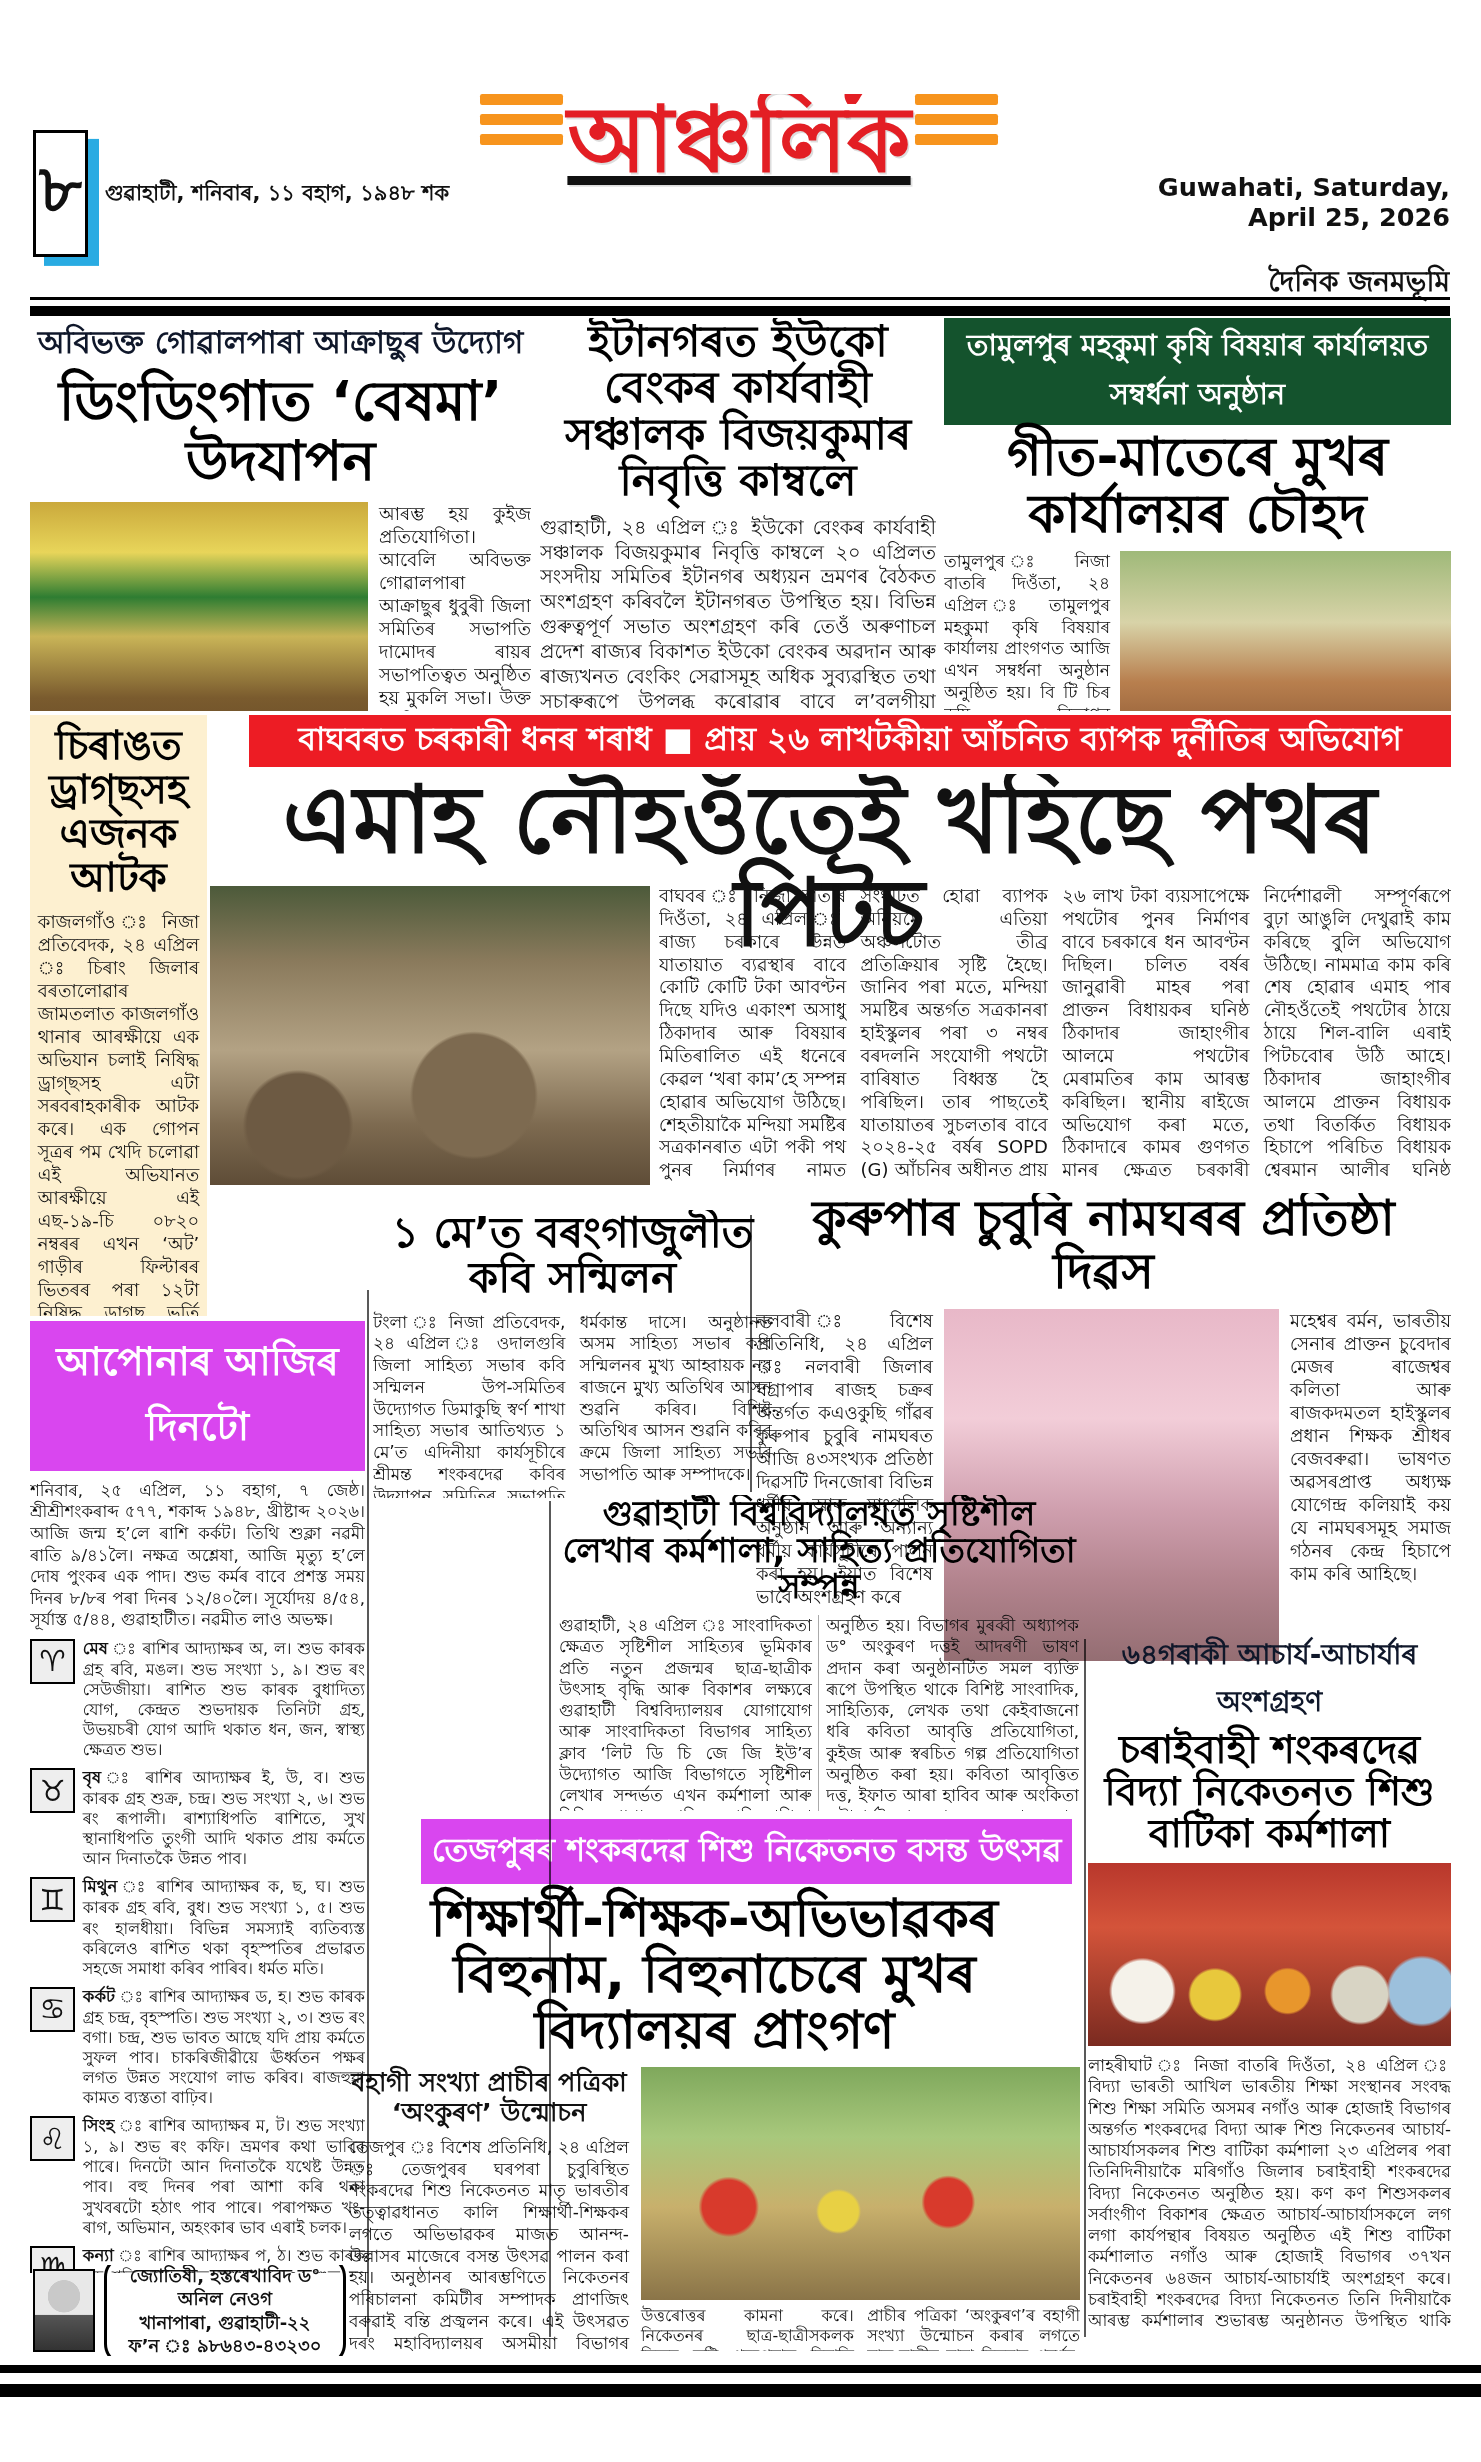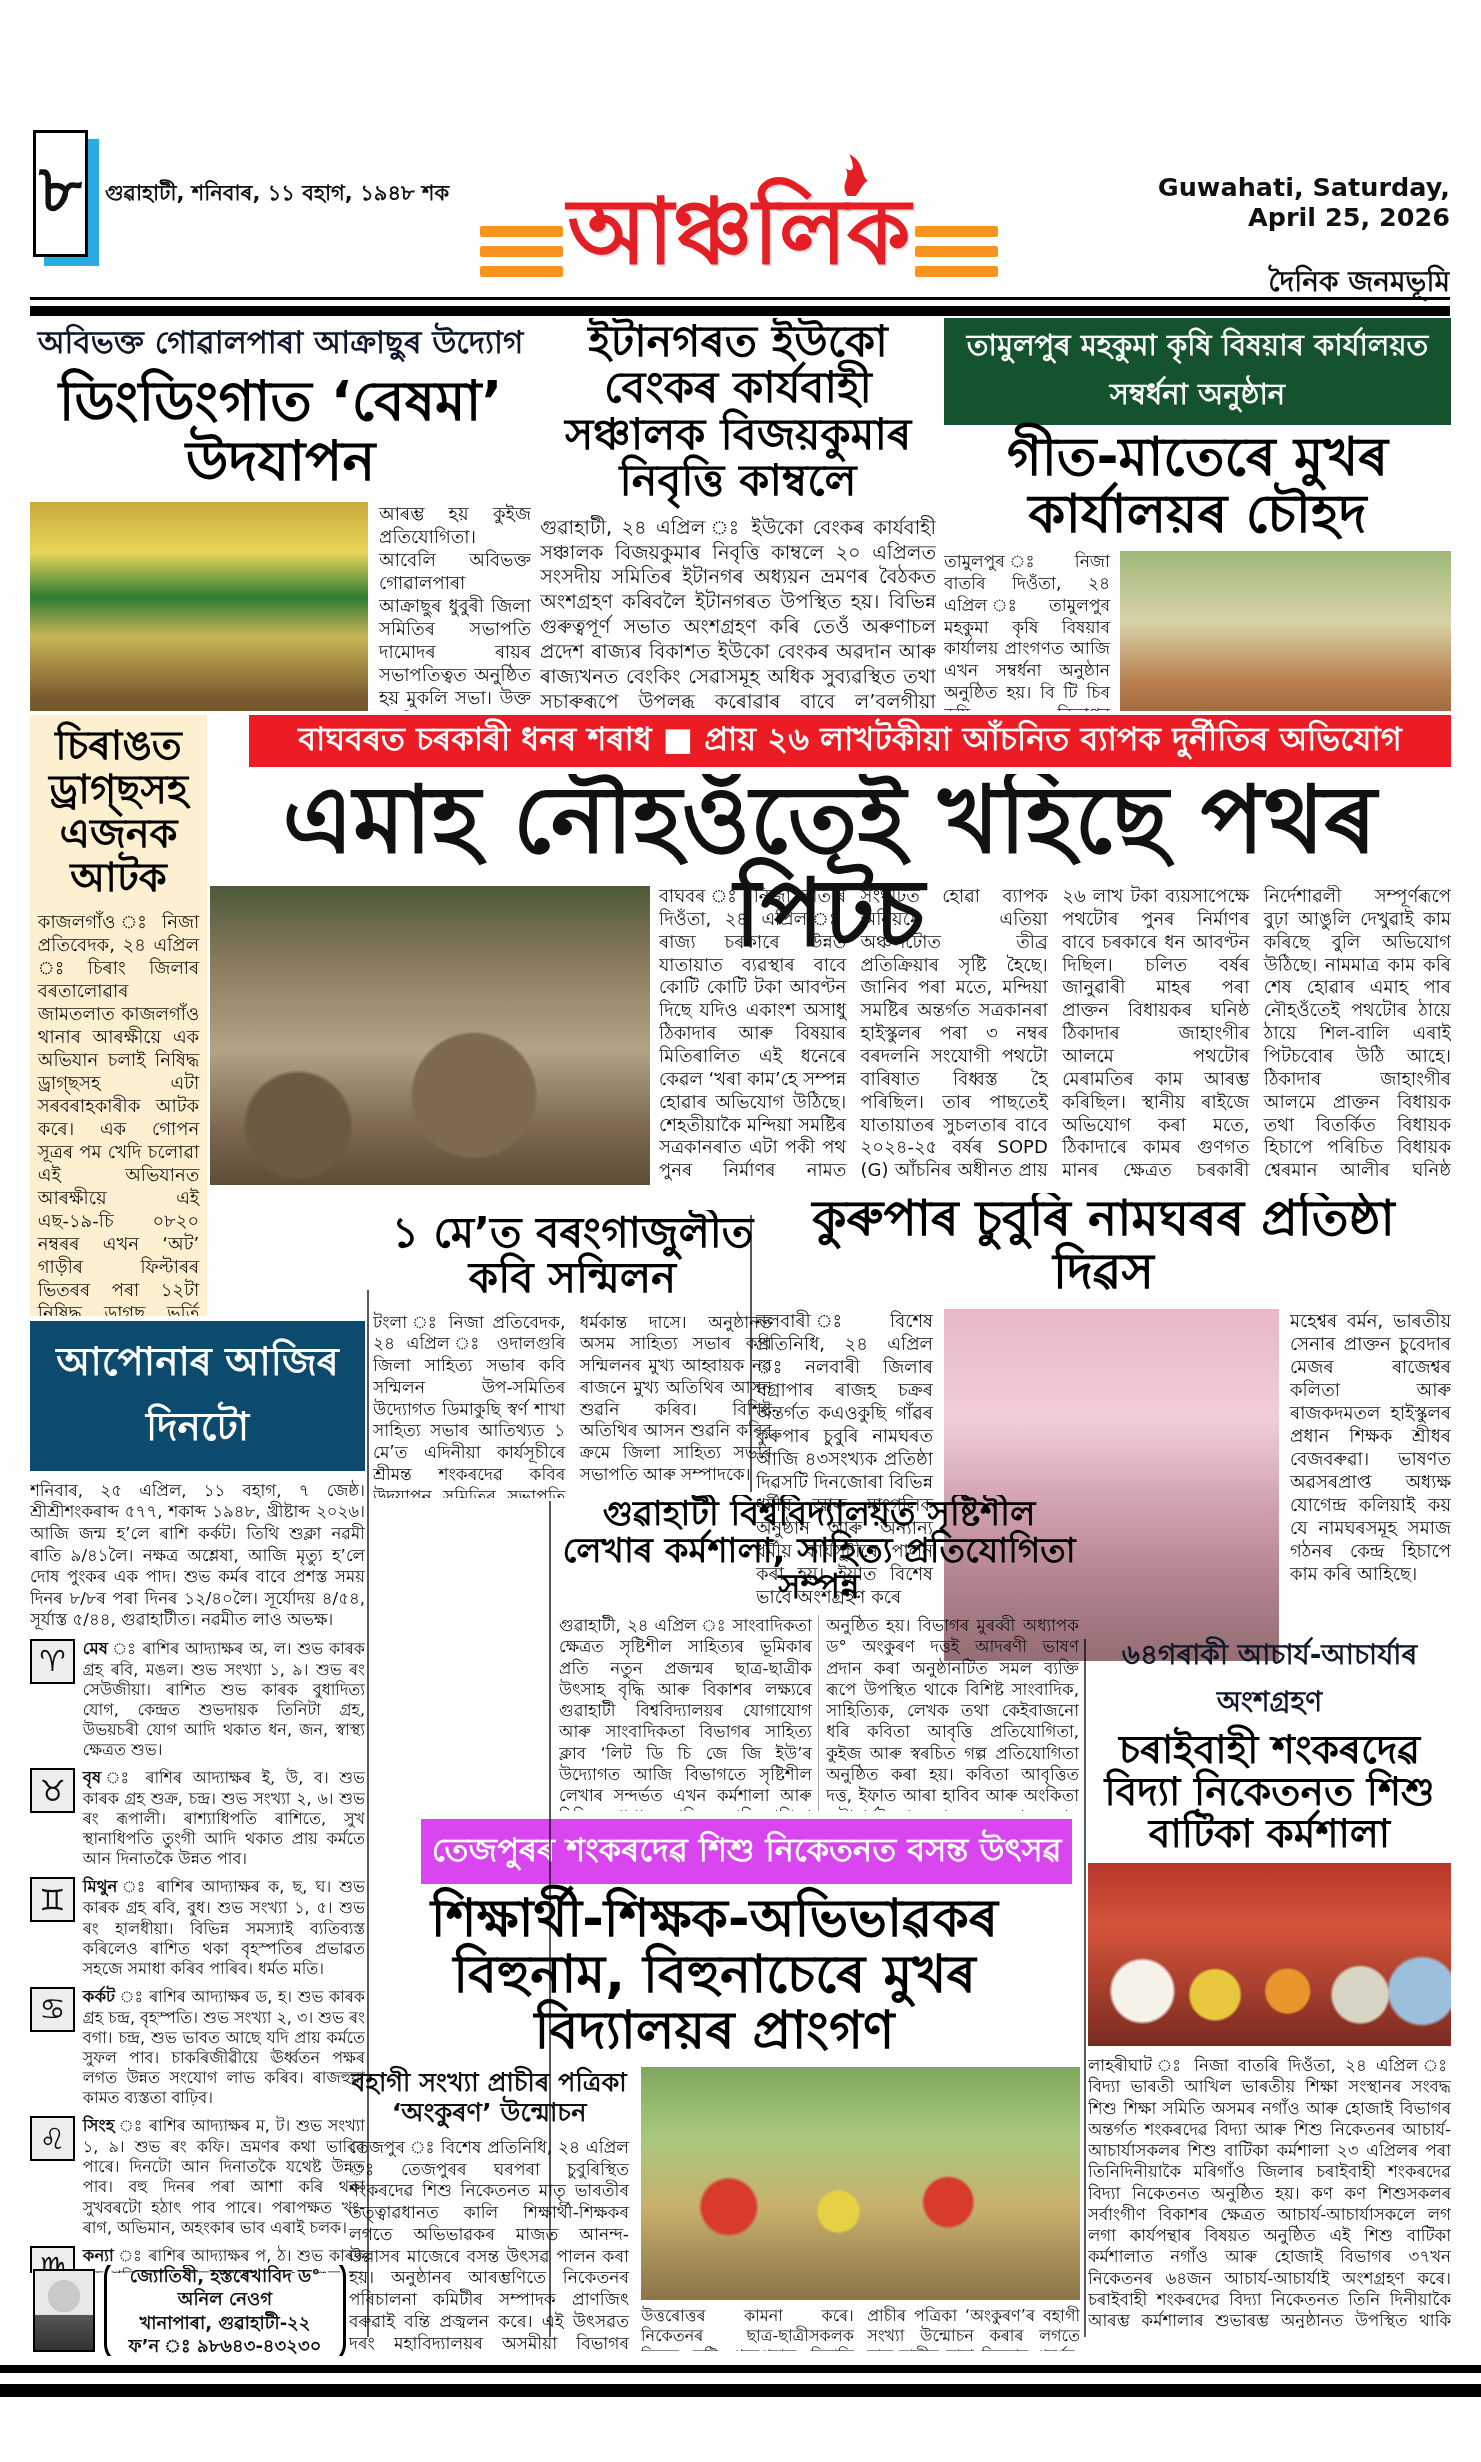--- a/index.html
+++ b/index.html
@@ -14,21 +14,21 @@
   .just { text-align:justify; }
 
   
   .pagenum-box {
     left:33px; top:130px; width:55px; height:127px; background:#fff;
     border:3.9px solid #000; box-shadow:11px 8.9px 0 #29abe2;
     display:flex; align-items:center; justify-content:center;
     font-size:66px; font-weight:bold;
   }
   .dateline-as { left:105px; top:177px; width:388px; font-size:21px; font-weight:bold; }
-  .masthead-wrap { left:454px; top:94px; width:570px; height:183px; display:flex; align-items:flex-end; justify-content:center; gap:4px; }
+  .masthead-wrap { left:454px; top:94px; width:570px; height:183px; display:flex; align-items:flex-start; justify-content:center; gap:4px;text-decoration:underline; }
   .stripes { display:flex; flex-direction:column; gap:8.9px; }
   .stripes span { display:block; width:83px; height:11px; background:#f7941d; border-radius:2.2px; }
   .masthead-core { position:relative; text-align:center; }
   .masthead-flame { position:absolute; top:-33px; right:33px; }
   .masthead-title { font-size:91px; font-weight:bold; color:#e31e24; line-height:1; text-shadow:1.7px 1.7px 0 #00000022; }
   .date-en { left:1085px; top:172px; width:365px; font-size:25.5px; font-weight:bold; text-align:right; }
   .np-name { left:1096px; top:260px; width:354px; font-size:28px; font-weight:bold; text-align:right; border-bottom:3.3px solid #000; padding-bottom:3.3px; }
   .rule-thin  { left:30px; top:297px; width:1420px; height:3.3px; background:#000; }
   .rule-thick { left:30px; top:306px; width:1420px; height:10px; background:#000; }
 
@@ -74,21 +74,21 @@
   .kobi .body-txt { margin-top:11px; column-count:2; column-gap:14.4px; height:205px; font-size:17px; }
   .kurupar { left:756px; top:1193px; width:695px; height:468px; }
   .kurupar .headline { font-size:49px; }
   .kur-row { display:flex; gap:11px; margin-top:10px; height:365px; }
   .kur-col1 { width:177px; flex:none; }
   .kur-col2 { width:161px; flex:none; }
   .photo-namghar { flex:1; background:linear-gradient(180deg,#e8b8c8 0%,#f2cdd8 30%,#cf9fae 55%,#b2838d 75%,#8f6a6e 100%); }
 
   
   .horo { left:30px; top:1321px; width:335px; height:952px; }
-  .horo-head { background:#0c4a6e; color:#fff; font-size:39px; font-weight:bold; text-align:center; padding:10px 3.3px; }
+  .horo-head { background:#d946ef; color:#fff; font-size:39px; font-weight:bold; text-align:center; padding:10px 3.3px; }
   .horo-intro { margin-top:8.9px; font-size:16.6px; line-height:1.3; }
   .sign { display:flex; gap:7.8px; margin-top:7.8px; }
   .sign-icon { flex:none; width:45px; height:45px; border:2.8px solid #000; display:flex; align-items:center; justify-content:center; font-size:29px; background:#eee; }
   .sign p { font-size:16px; line-height:1.26; }
   .sign b { font-size:16.6px; }
 
   
   .guw { left:559px; top:1495px; width:520px; height:316px; }
   .guw .headline { font-size:34px; }
   .guw .body-txt { margin-top:10px; column-count:2; column-gap:14.4px; column-rule:1.1px solid #aaa; height:221px; font-size:16.6px; }

